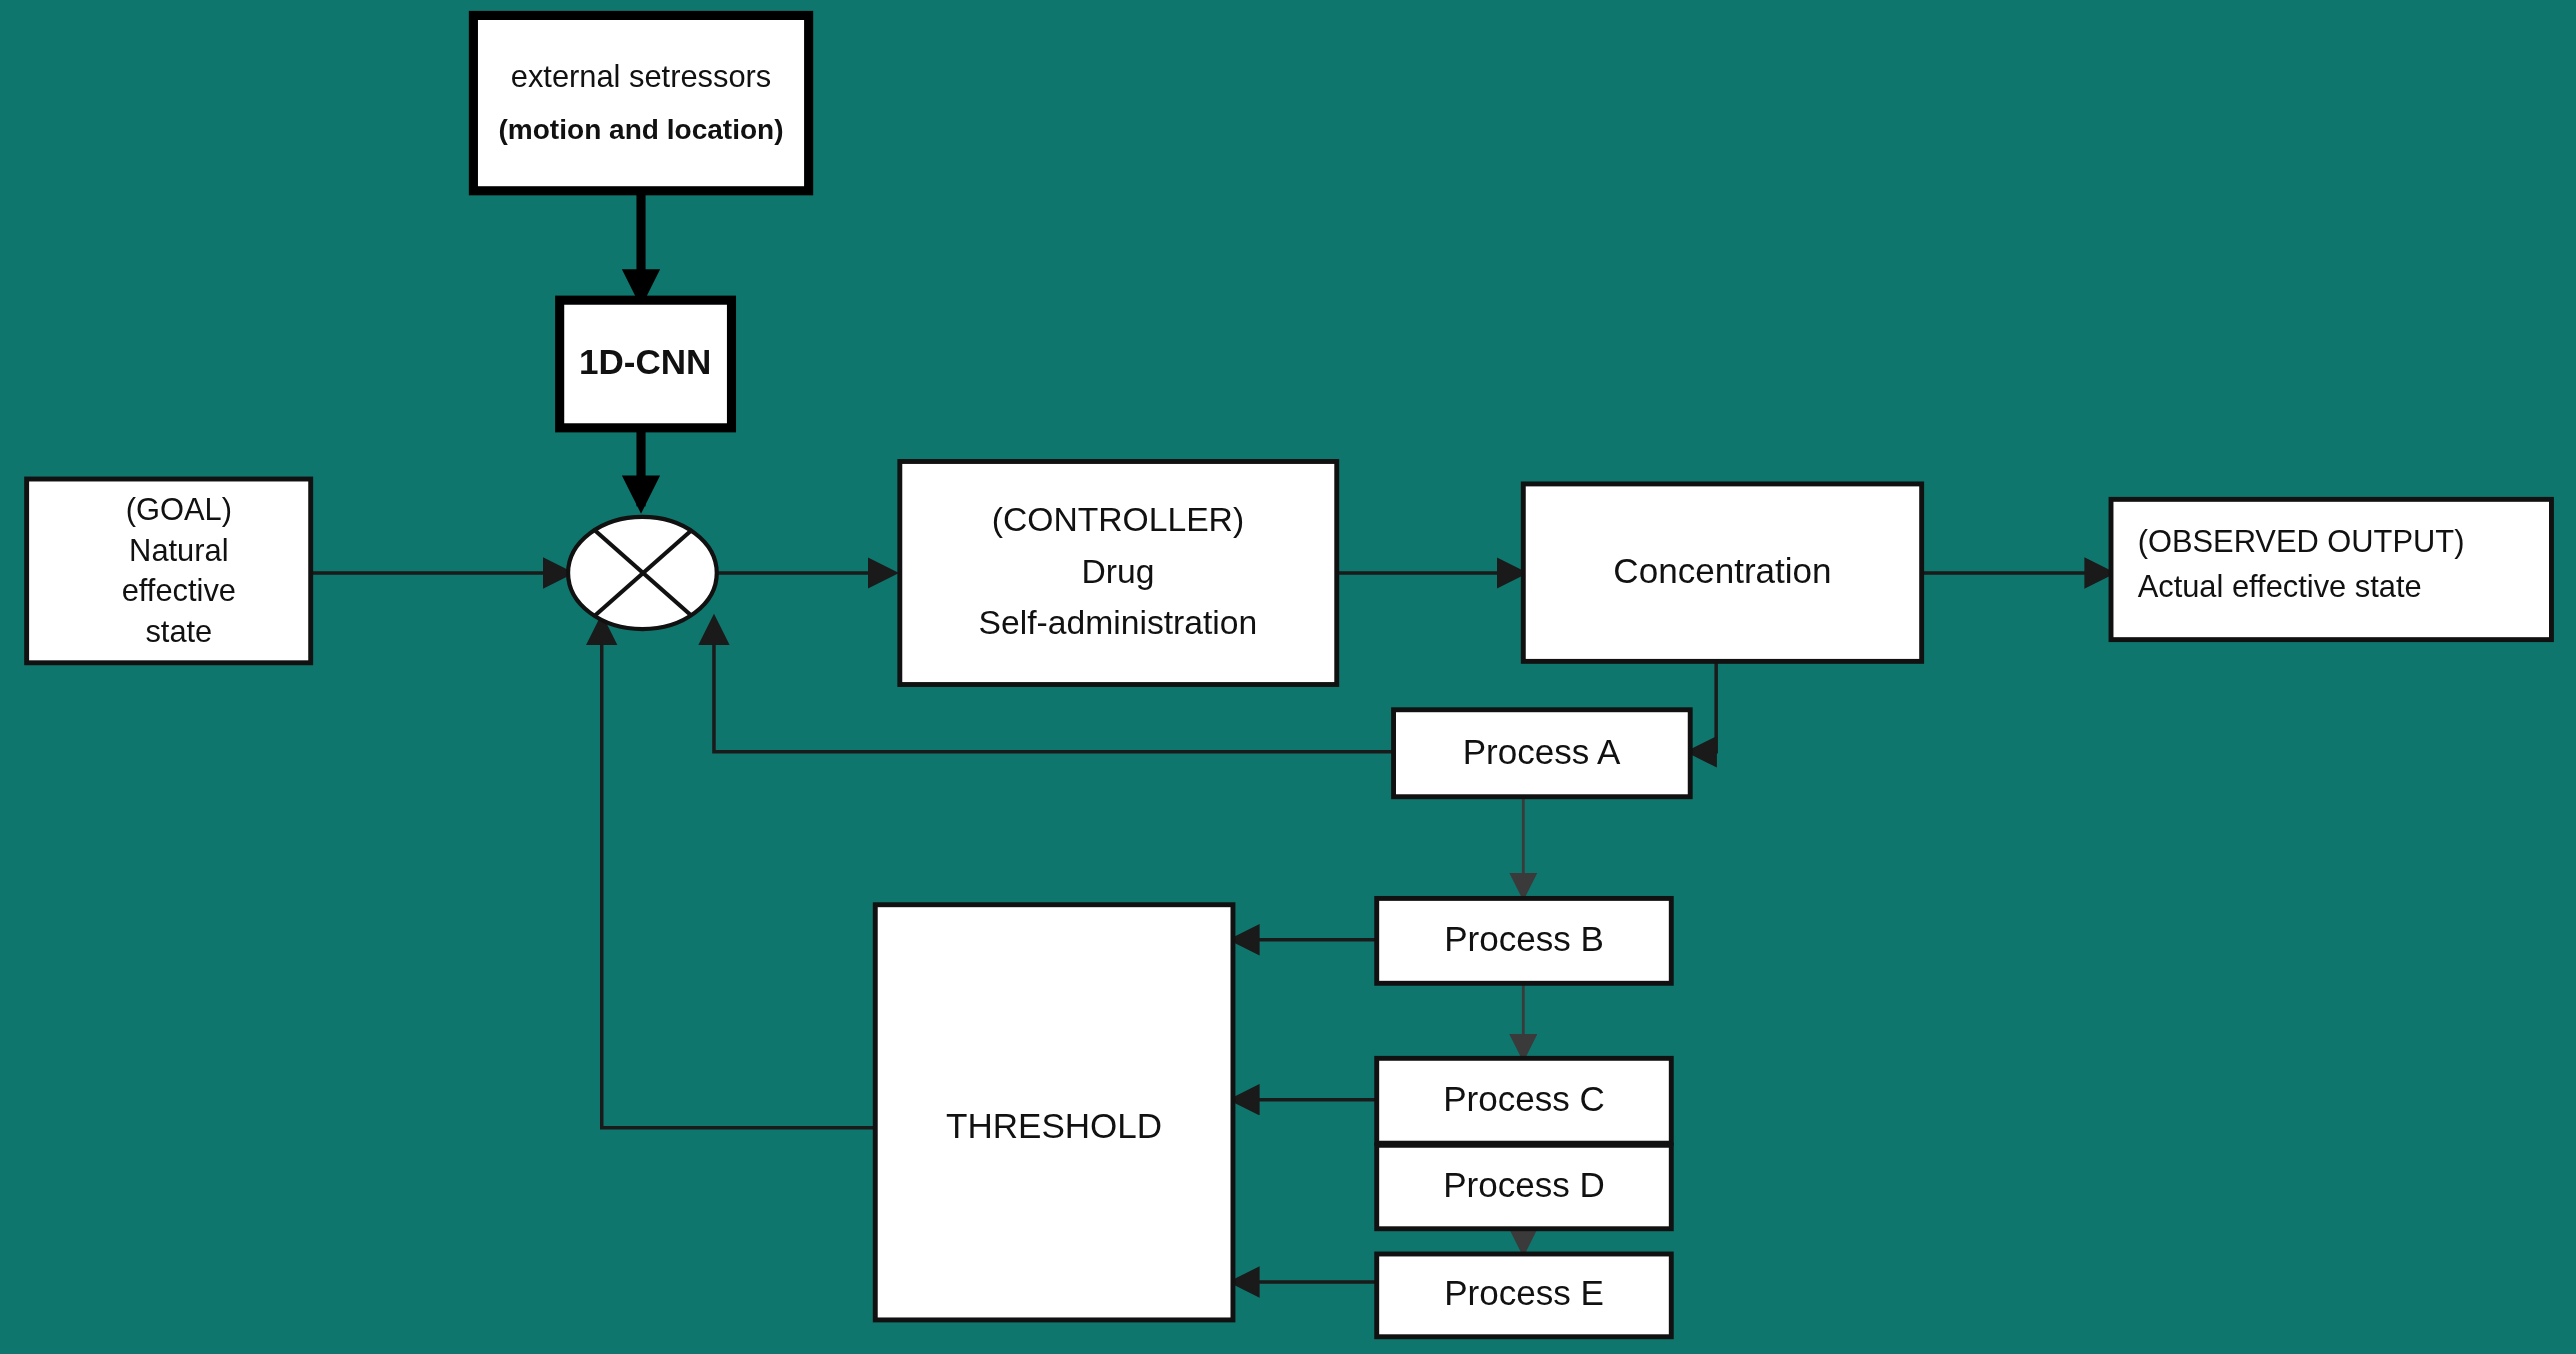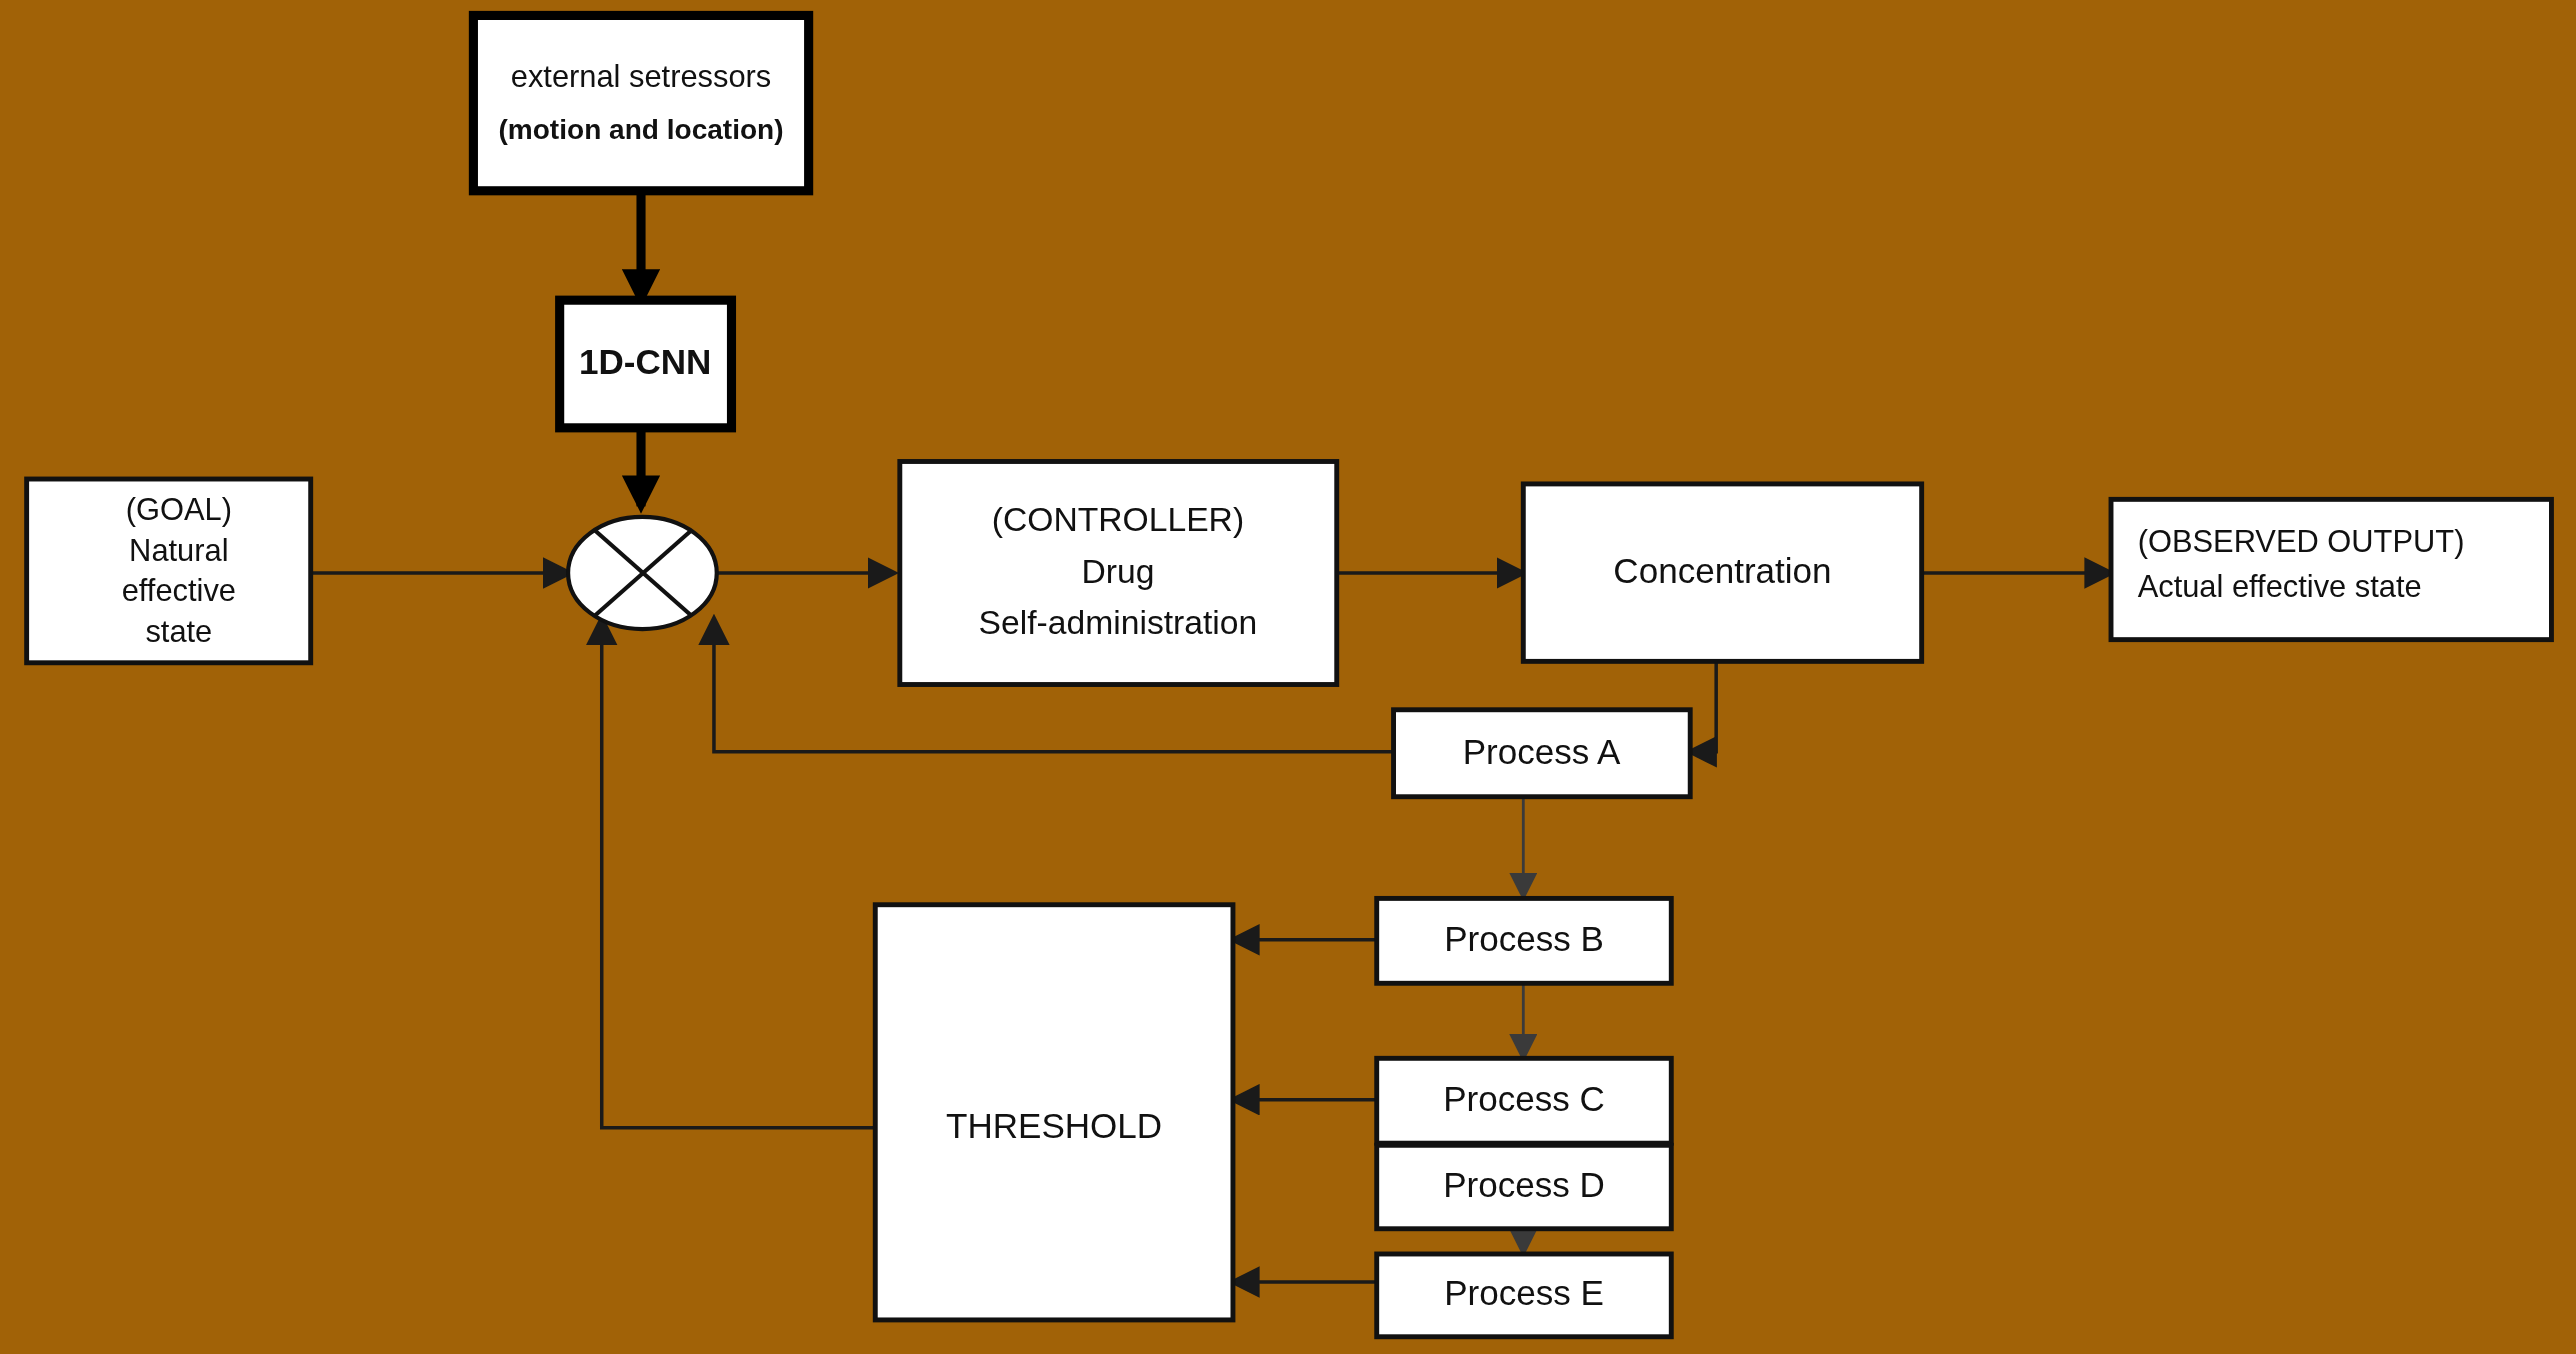--- a/index.html
+++ b/index.html
@@ -1,20 +1,20 @@
 <!DOCTYPE html>
 <html style="font-size:11.2px"><head>
 <meta charset="utf-8">
 <style>
   html,body{margin:0;padding:0;background:#ffffff;}
   body{
     font-family:"Liberation Sans", sans-serif;
     width:2576px;height:1355px;overflow:hidden;position:relative;
   }
-  #stage{position:relative;width:2576px;height:1355px;background:#a16207;}
+  #stage{position:relative;width:2576px;height:1355px;background:#0f766e;}
   svg#diagram{position:absolute;left:0;top:0;width:2576px;height:1355px;display:block;}
   .node-label{
     font-family:"Liberation Sans", sans-serif;
     fill:#111111;
     text-anchor:middle;
     dominant-baseline:middle;
   }
   .lbl-40{font-size:40px;}
   .lbl-44{font-size:44px;}
   .lbl-48{font-size:48px;}

